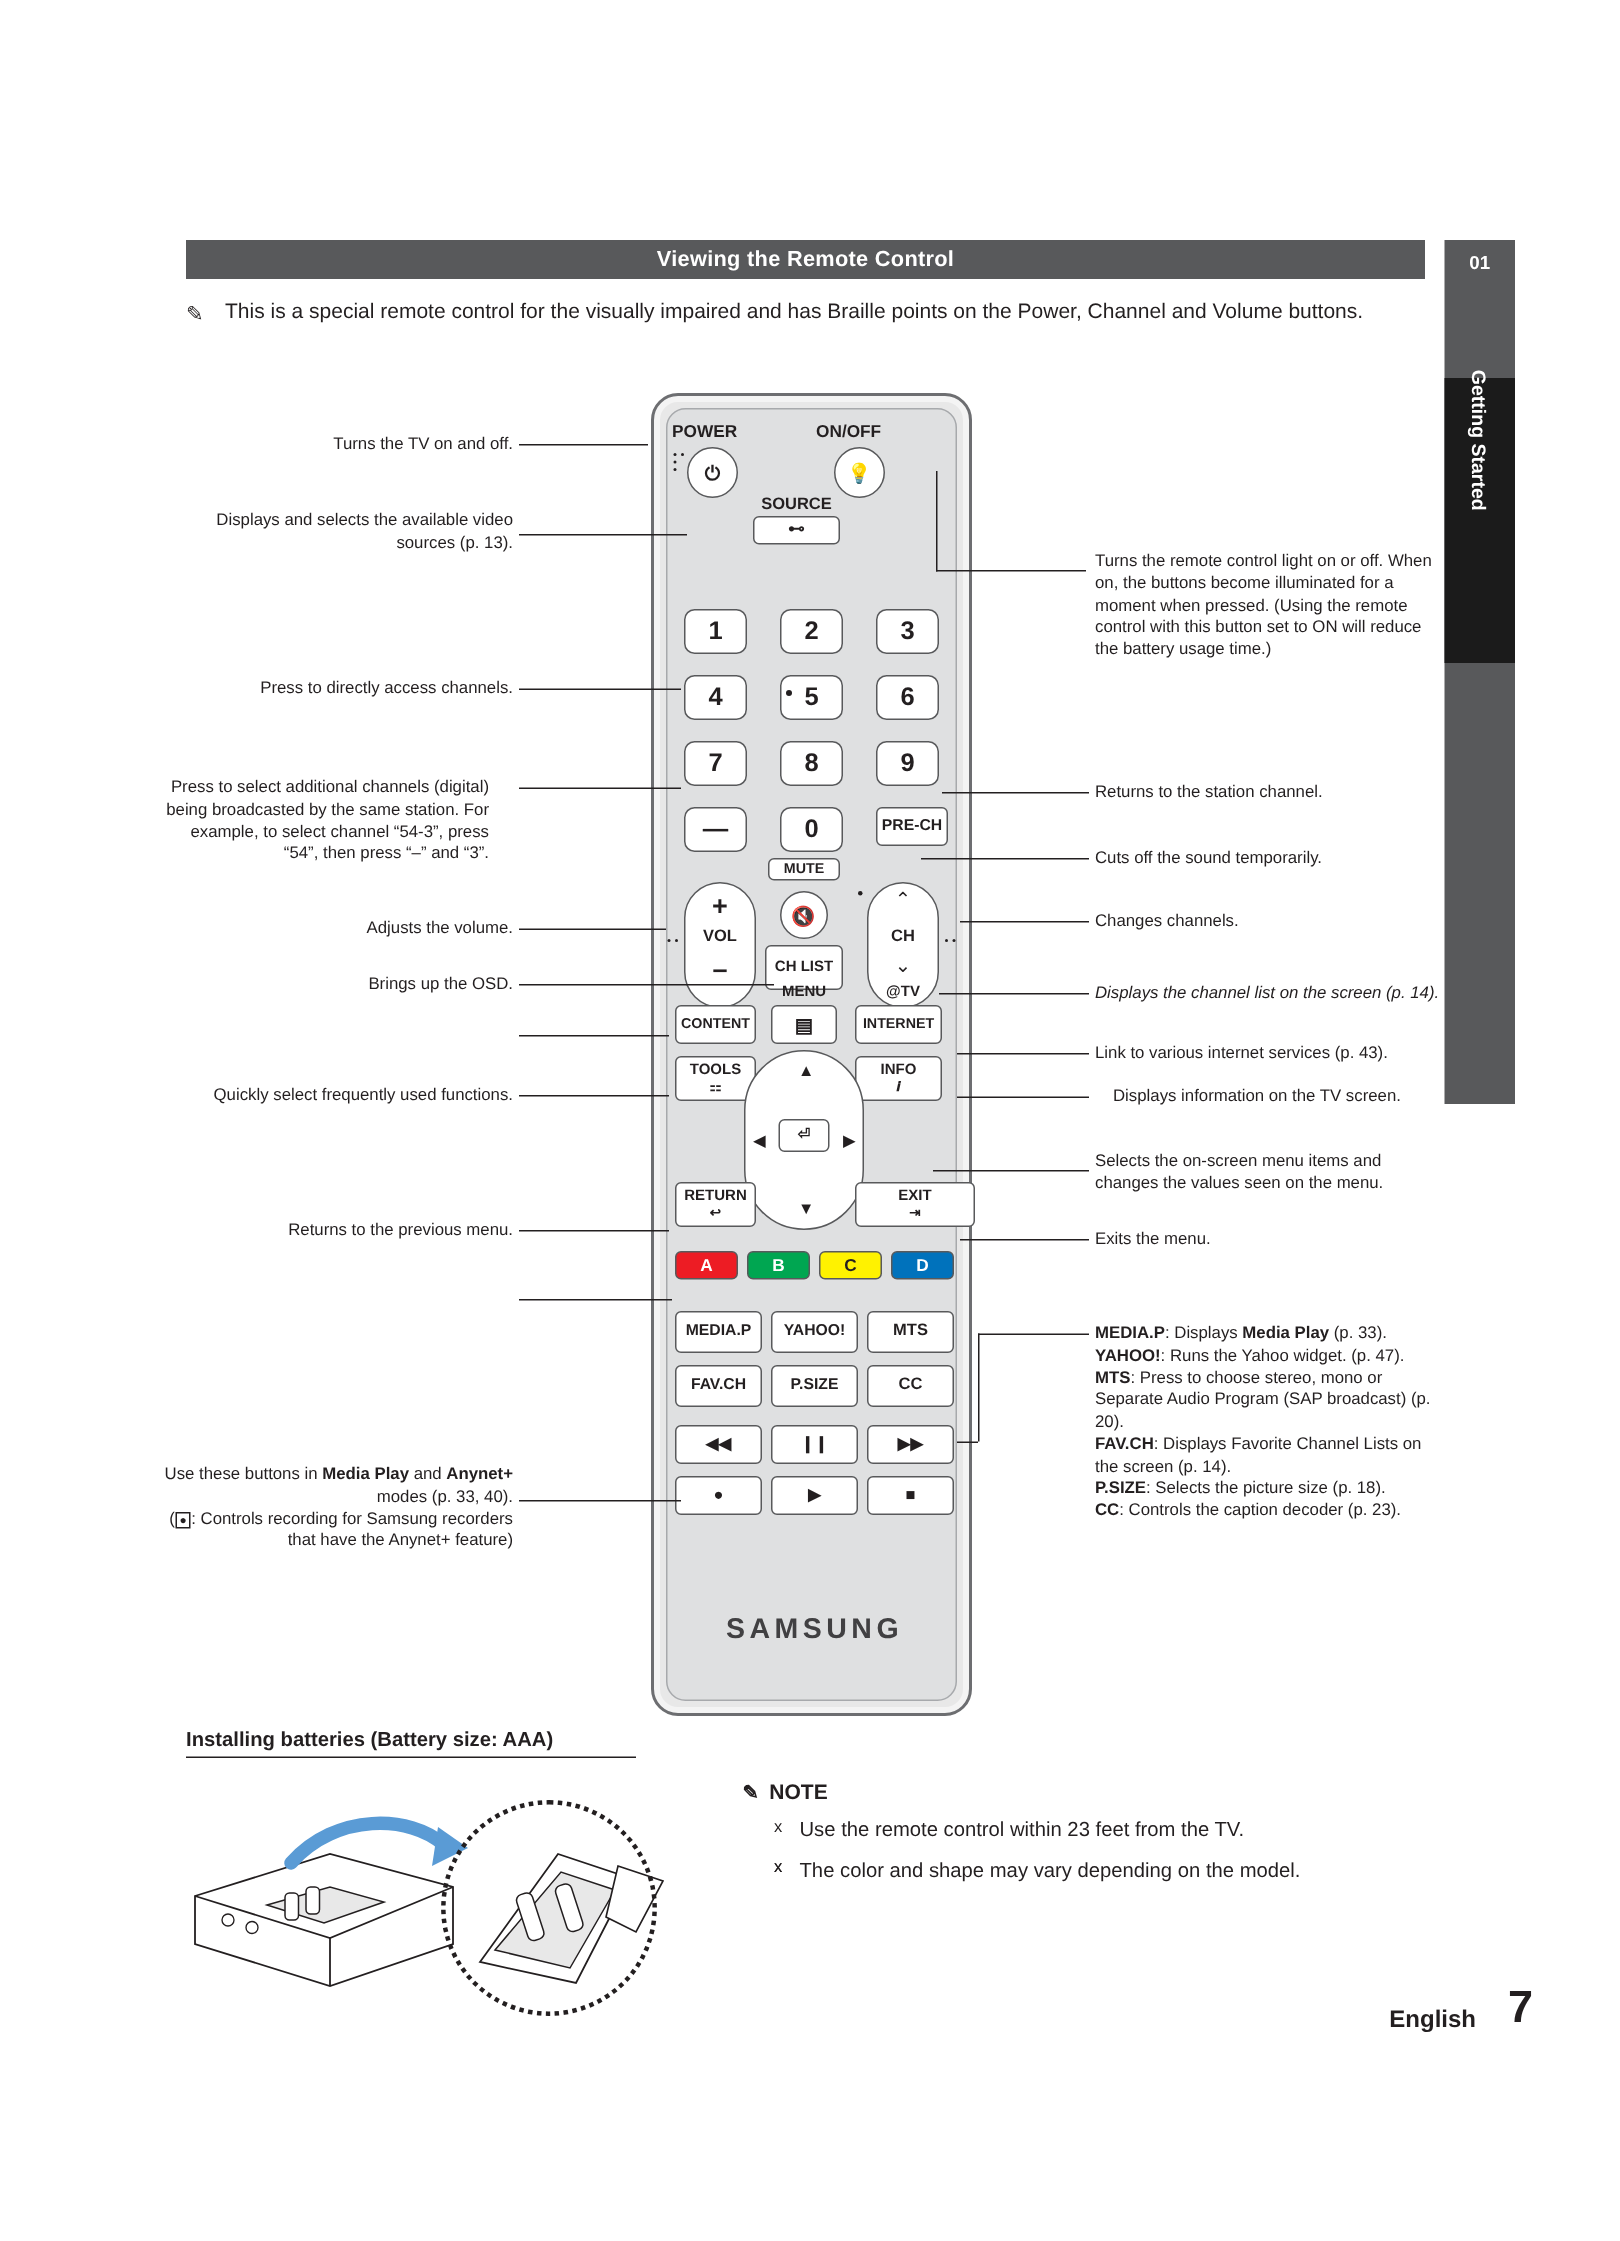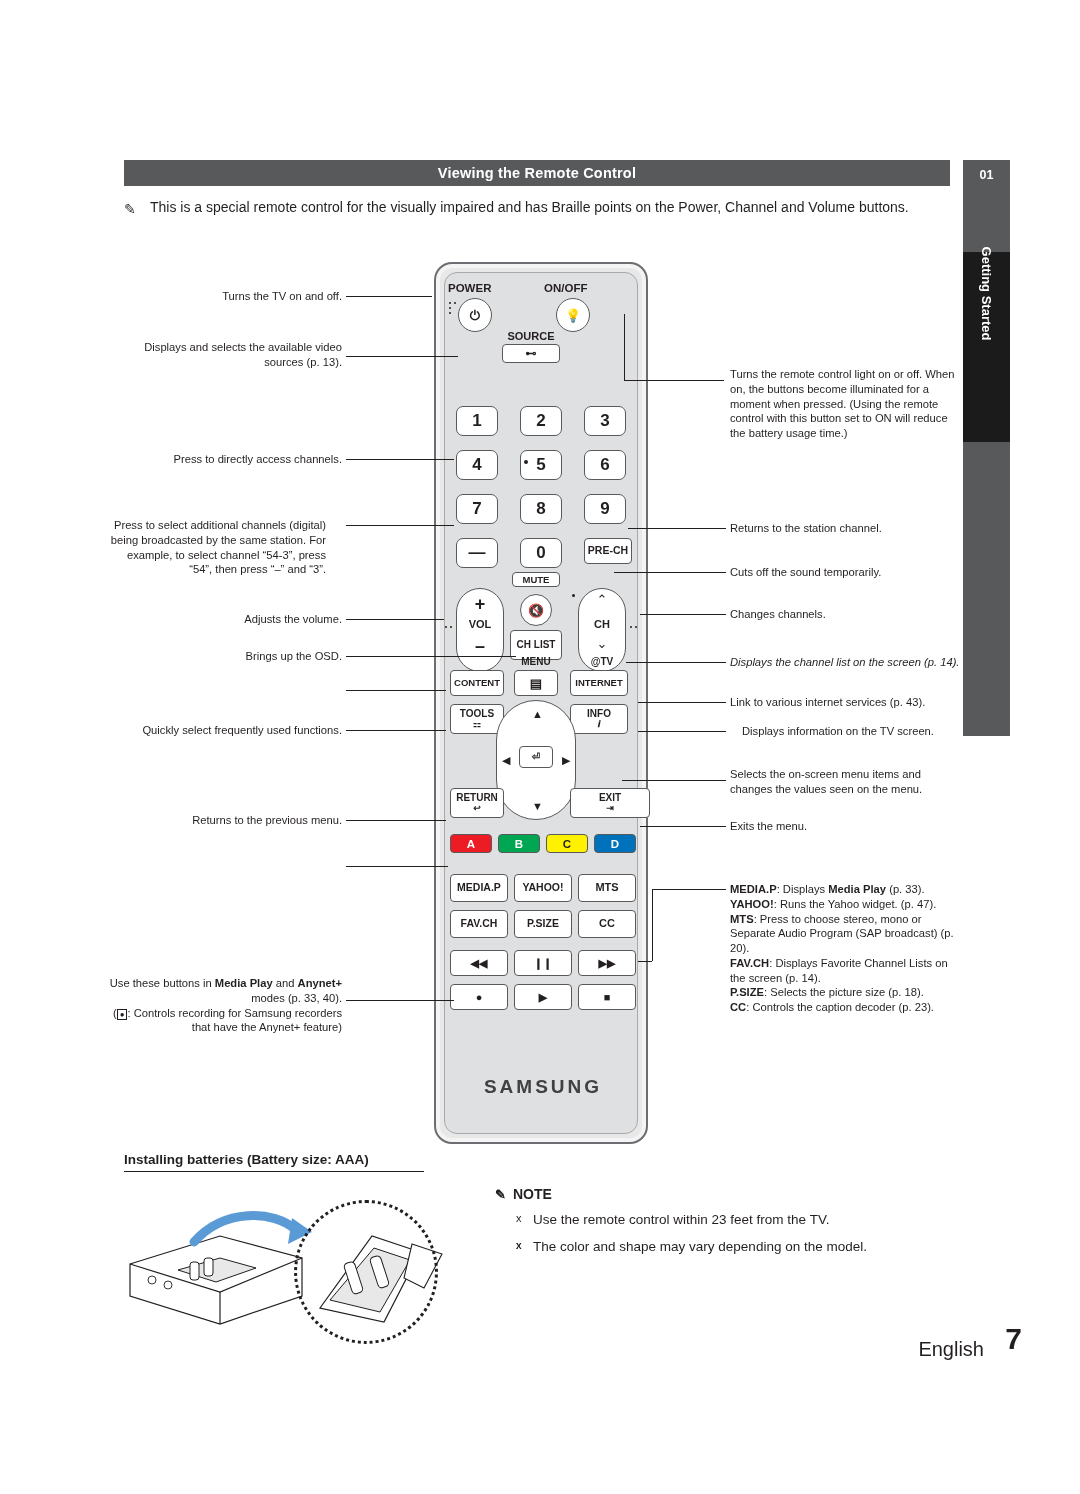--- a/index.html
+++ b/index.html
@@ -135,21 +135,22 @@
   .note-head .ico { font-size:13px; margin-right:7px; }
   .note-list {
     position:absolute; left:516px; top:1210px; width:430px;
     font-size:13.5px; line-height:1.5;
   }
   .note-list .row { position:relative; padding-left:17px; margin-bottom:7px; }
   .note-list .row .b { position:absolute; left:0; top:0; font-size:11px; }
 
   .footer-en {
     position:absolute; right:96px; top:1338px;
-    font-size:20px;
+    font-size:16px;
+    font-weight:bold;
   }
   .footer-num {
     position:absolute; right:58px; top:1322px;
     font-size:30px; font-weight:bold;
   }
 
   
   .batt-art { position:absolute; left:124px; top:1196px; width:330px; height:150px; }
   .dotted-circle {
     position:absolute; left:170px; top:4px; width:144px; height:144px;

